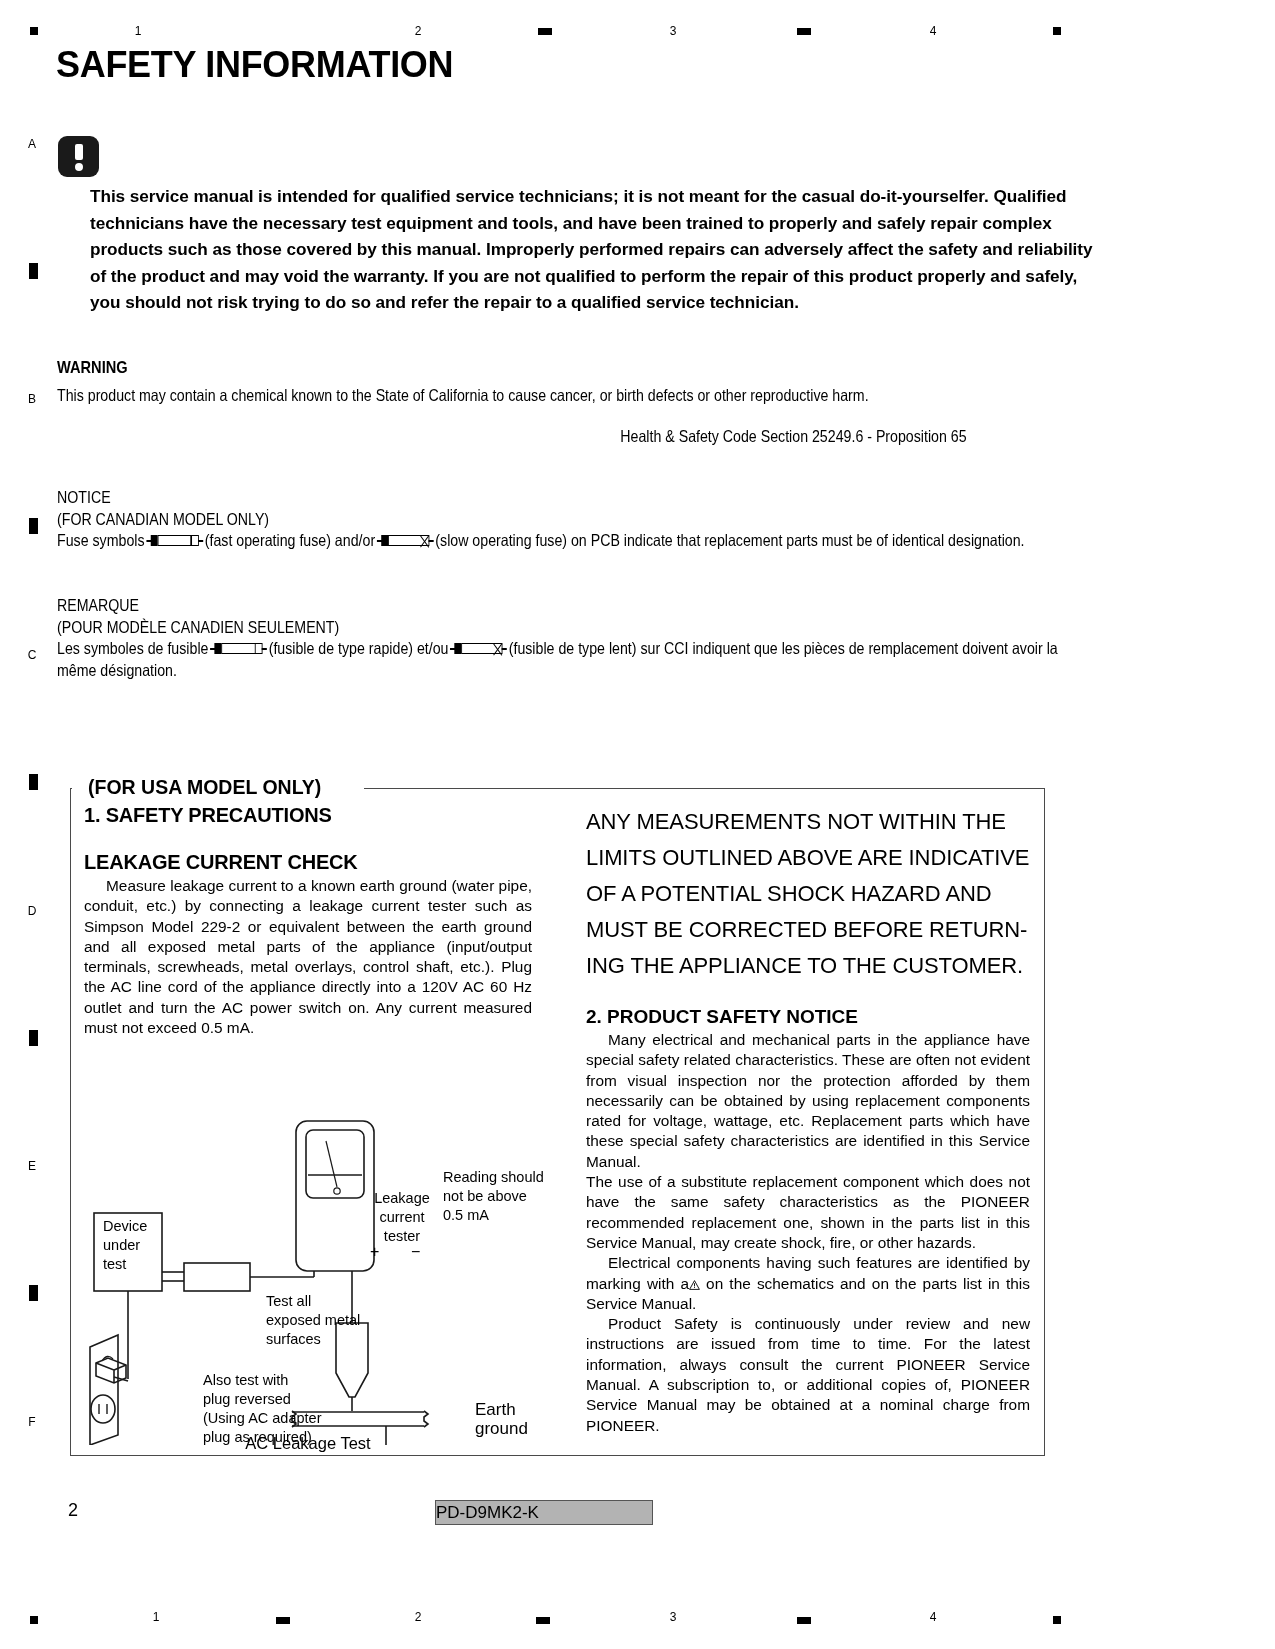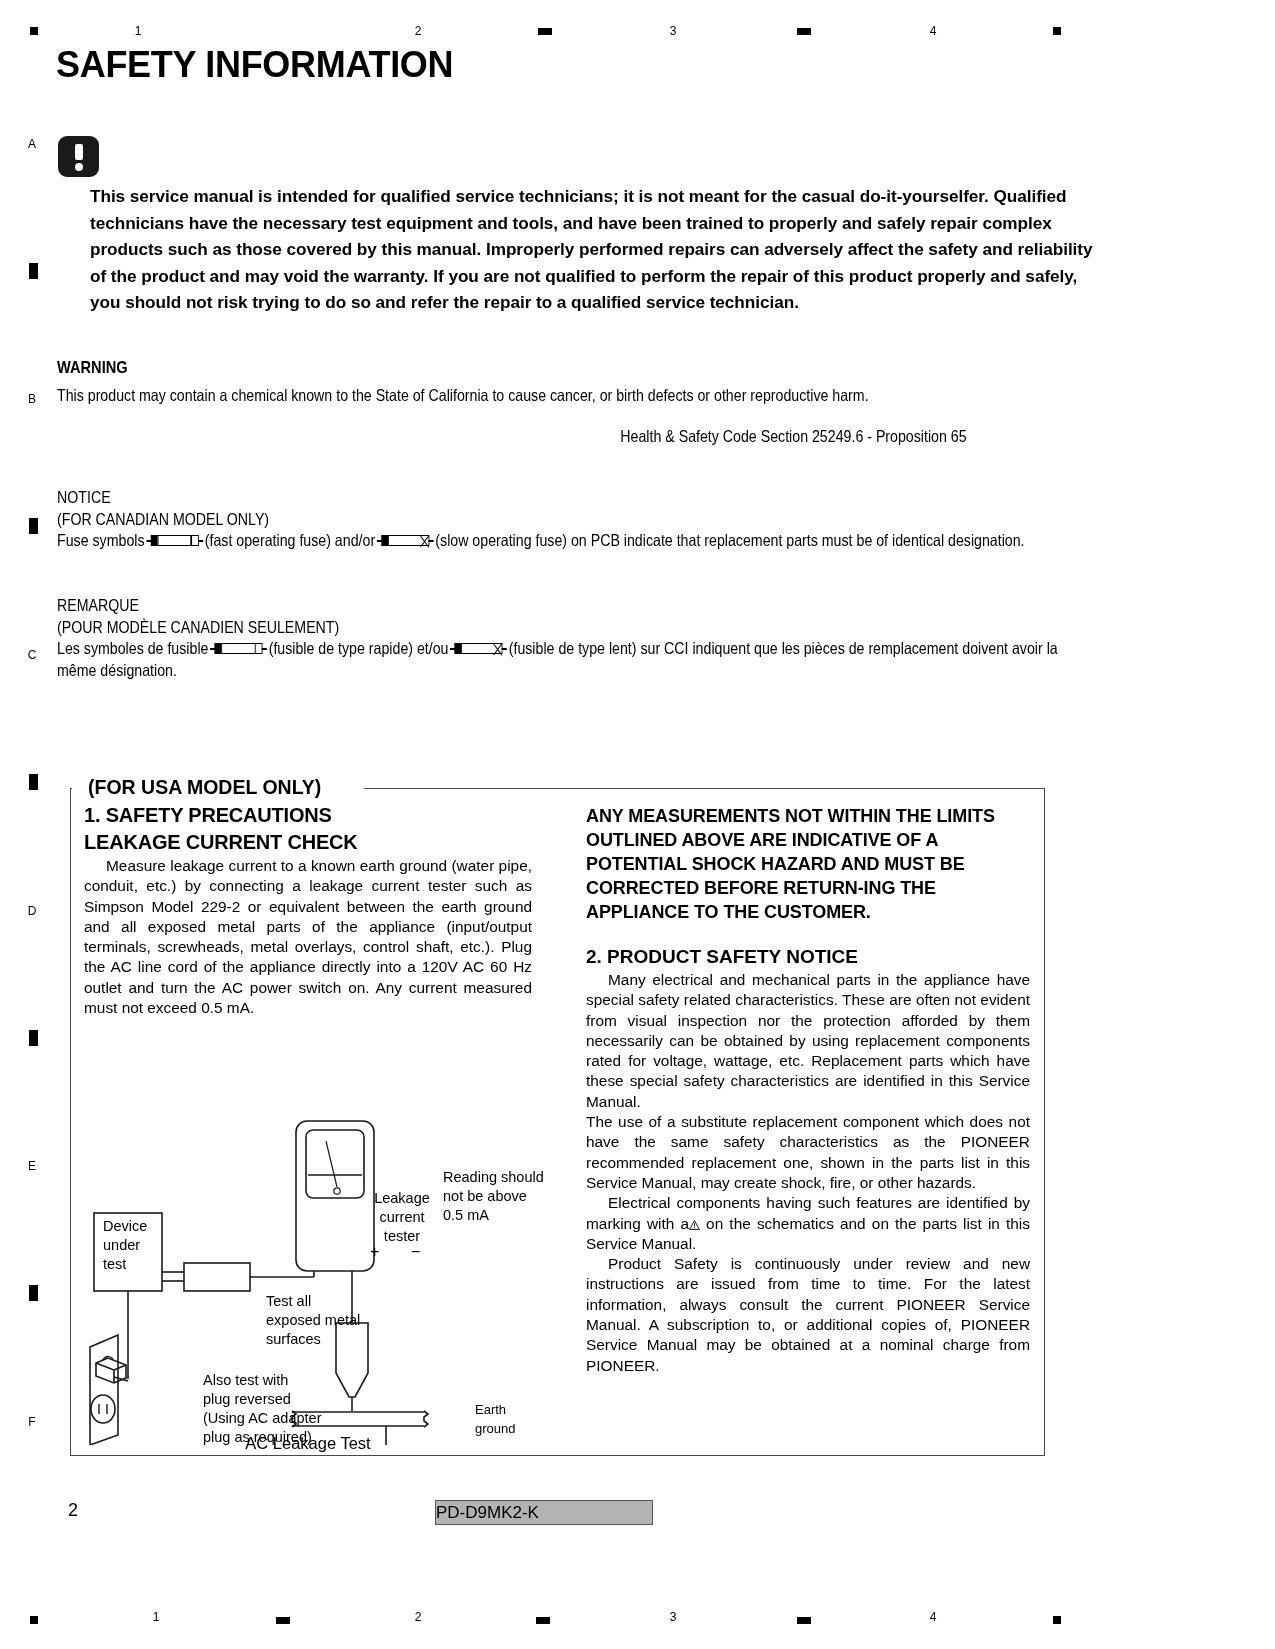--- a/index.html
+++ b/index.html
@@ -260,23 +260,23 @@
   p.just {
     margin: 0;
     font-size: 15.4px;
     line-height: 20.3px;
     text-align: justify;
     text-justify: inter-word;
   }
   p.just.indent { text-indent: 22px; }
   .caps-para {
     margin: 0;
-    font-size: 18px;
-    font-weight: bold;
-    line-height: 24px;
+    font-size: 22px;
+    font-weight: normal;
+    line-height: 36px;
     letter-spacing: -0.1px;
   }
   .warn-tri {
     display: inline-block;
     width: 11px;
     height: 10px;
     position: relative;
     vertical-align: -1px;
   }
   .warn-tri svg { display: block; }
@@ -372,21 +372,21 @@
     <div class="ln">(POUR MODÈLE CANADIEN SEULEMENT)</div>
     <div class="notice-flow"><span>Les symboles de fusible</span><span class="fuse"><span class="lead lead-l"></span><span class="cap"></span><span class="body"></span><span class="tick"></span><span class="lead lead-r"></span></span><span>(fusible de type rapide) et/ou</span><span class="fuse"><span class="lead lead-l"></span><span class="cap"></span><span class="body"></span><span class="cross"></span><span class="lead lead-r"></span></span><span>(fusible de type lent) sur CCI indiquent que les pièces de remplacement doivent avoir la même désignation.</span></div>
   </div>
 
   <div class="usa-box"></div>
   <div class="usa-gap-mask" style="width:292px;"></div>
   <div class="usa-box-legend">(FOR USA MODEL ONLY)</div>
 
   <div class="col-left">
     <h2 class="sec">1. SAFETY PRECAUTIONS</h2>
-    <h2 class="sec" style="margin-top:4px;">LEAKAGE CURRENT CHECK</h2>
+    <h2 class="sec" style="margin-top:24px;">LEAKAGE CURRENT CHECK</h2>
     <p class="just indent">Measure leakage current to a known earth ground (water pipe, conduit, etc.) by connecting a leakage current tester such as Simpson Model 229-2 or equivalent between the earth ground and all exposed metal parts of the appliance (input/output terminals, screwheads, metal overlays, control shaft, etc.). Plug the AC line cord of the appliance directly into a 120V AC 60 Hz outlet and turn the AC power switch on. Any current measured must not exceed 0.5 mA.</p>
   </div>
 
   <div class="col-right">
     <p class="caps-para">ANY MEASUREMENTS NOT WITHIN THE LIMITS OUTLINED ABOVE ARE INDICATIVE OF A POTENTIAL SHOCK HAZARD AND MUST BE CORRECTED BEFORE RETURN-ING THE APPLIANCE TO THE CUSTOMER.</p>
     <h2 class="sec2">2. PRODUCT SAFETY NOTICE</h2>
     <p class="just indent">Many electrical and mechanical parts in the appliance have special safety related characteristics. These are often not evident  from visual  inspection nor the protection  afforded by them necessarily can be obtained by using replacement components rated for voltage, wattage, etc. Replacement parts which have these special safety characteristics are identified in this Service Manual.</p>
     <p class="just">The use of a substitute replacement component which does not have the same safety characteristics as the PIONEER recommended replacement one, shown in the parts list in this Service Manual, may create shock, fire, or other hazards.</p>
     <p class="just indent"><span>Electrical components having such features are identified by marking with a</span><span class="warn-tri"><svg width="11" height="10" viewBox="0 0 11 10">
             <path d="M5.5 0.6 L10.4 9.4 L0.6 9.4 Z" fill="none" stroke="#000" stroke-width="0.9"></path>
@@ -478,21 +478,21 @@
     <div>surfaces</div>
   </div>
 
   <div style="position:absolute; left:203px; top:1371px; font-size:14.5px; line-height:19px;">
     <div>Also test with</div>
     <div>plug reversed</div>
     <div>(Using AC adapter</div>
     <div>plug as required)</div>
   </div>
 
-  <div style="position:absolute; left:475px; top:1400px; font-size:13px; line-height:19px;">
+  <div style="position:absolute; left:475px; top:1400px; font-size:17px; line-height:19px;">
     <div>Earth</div>
     <div>ground</div>
   </div>
 
   <div style="position:absolute; left:370px; top:1243px; font-size:16px;">+</div>
   <div style="position:absolute; left:411px; top:1243px; font-size:16px;">−</div>
 
   <div class="diag-caption">AC Leakage Test</div>
 
   <div class="page-num">2</div>

